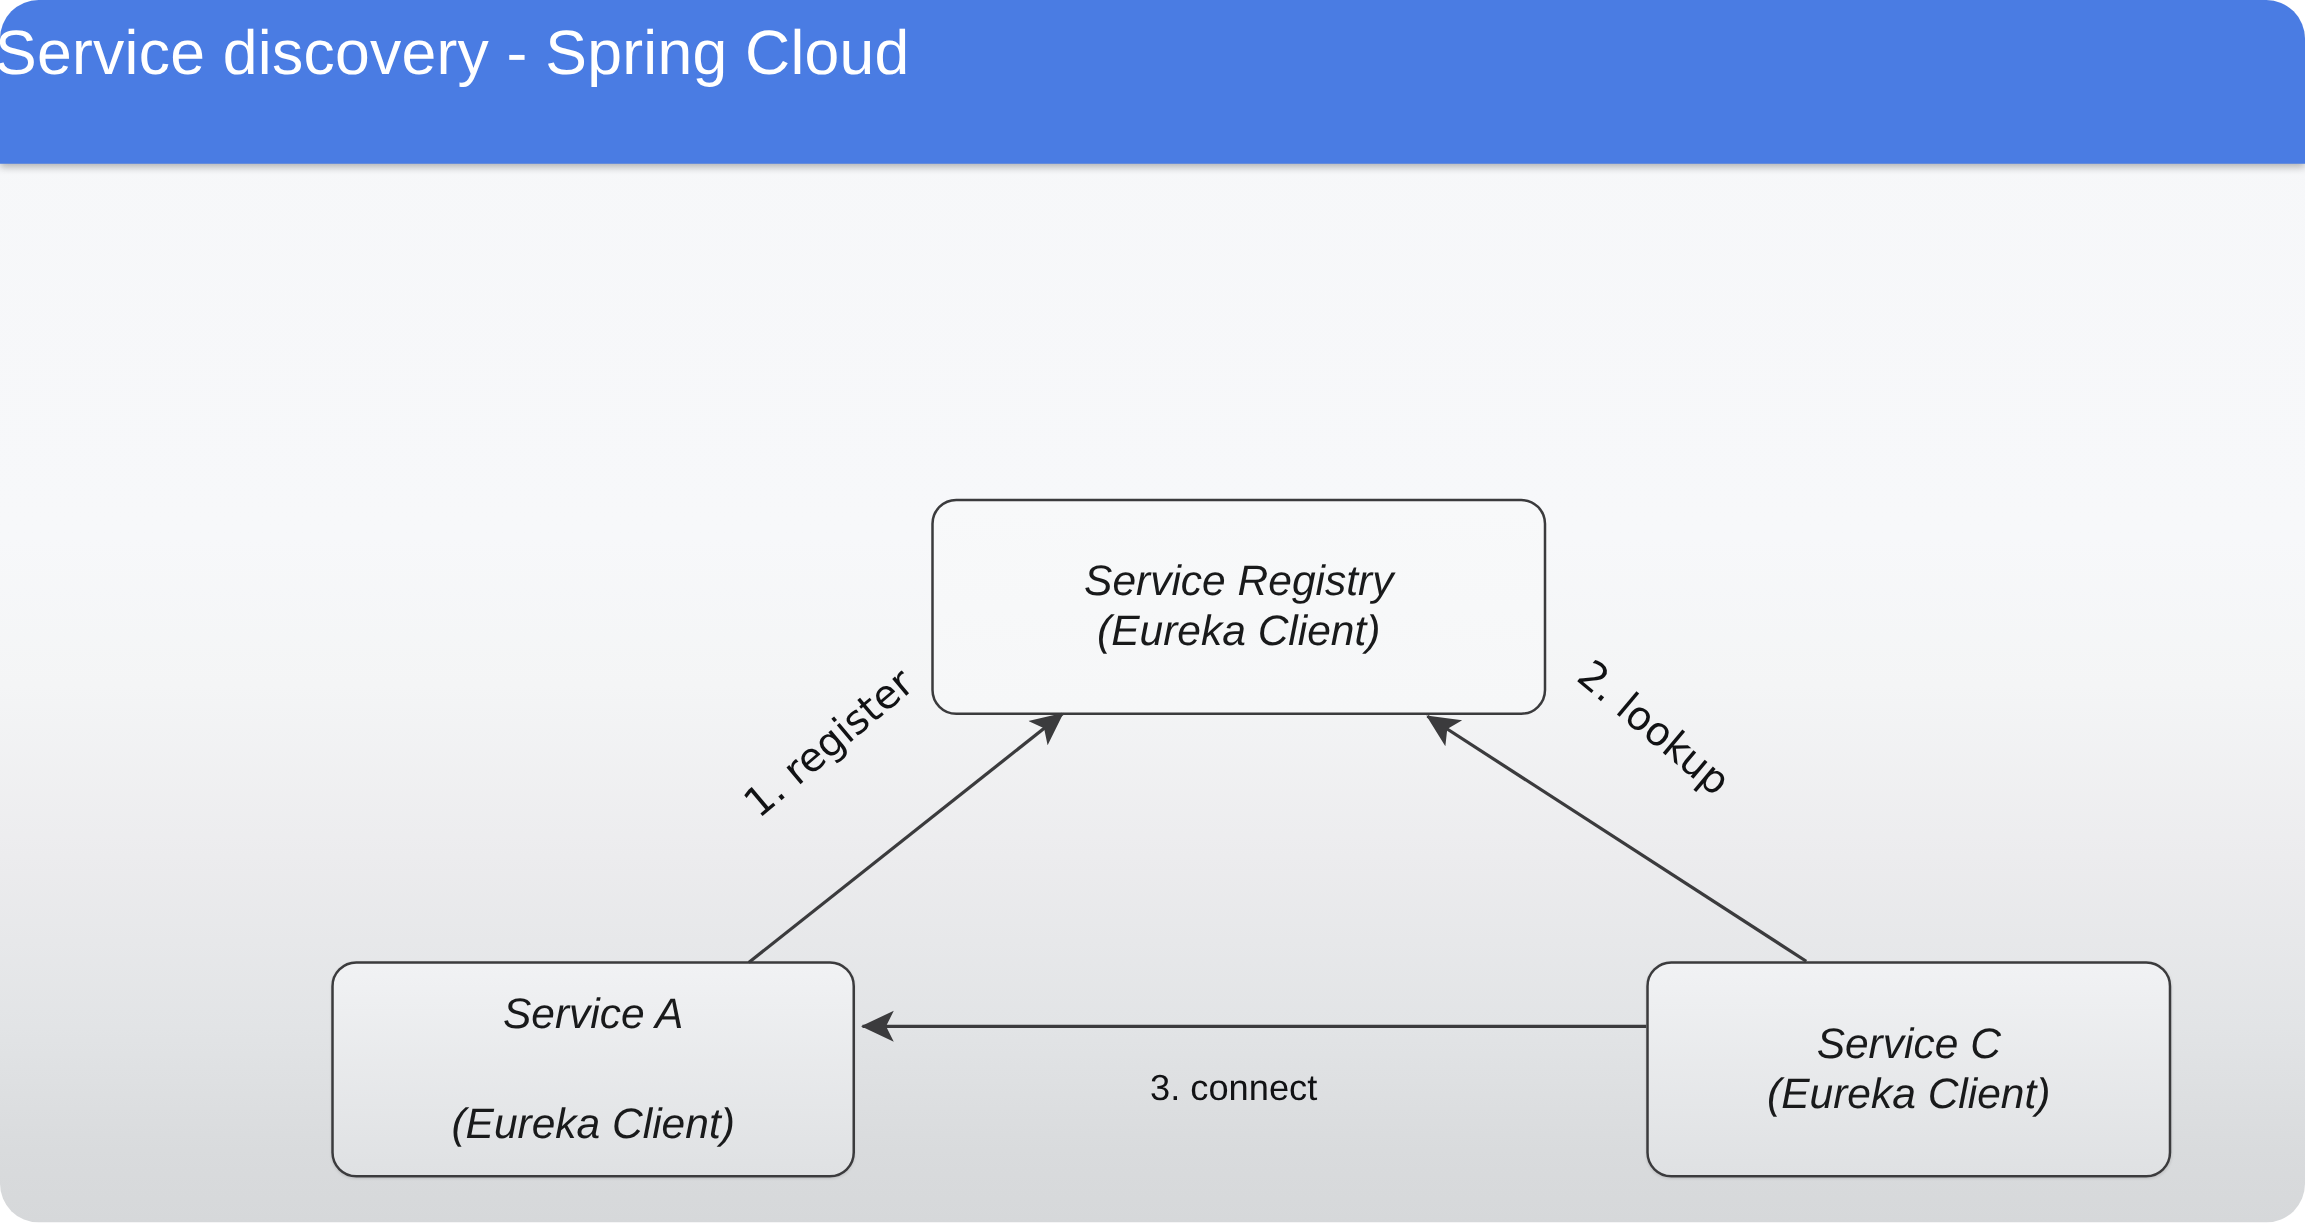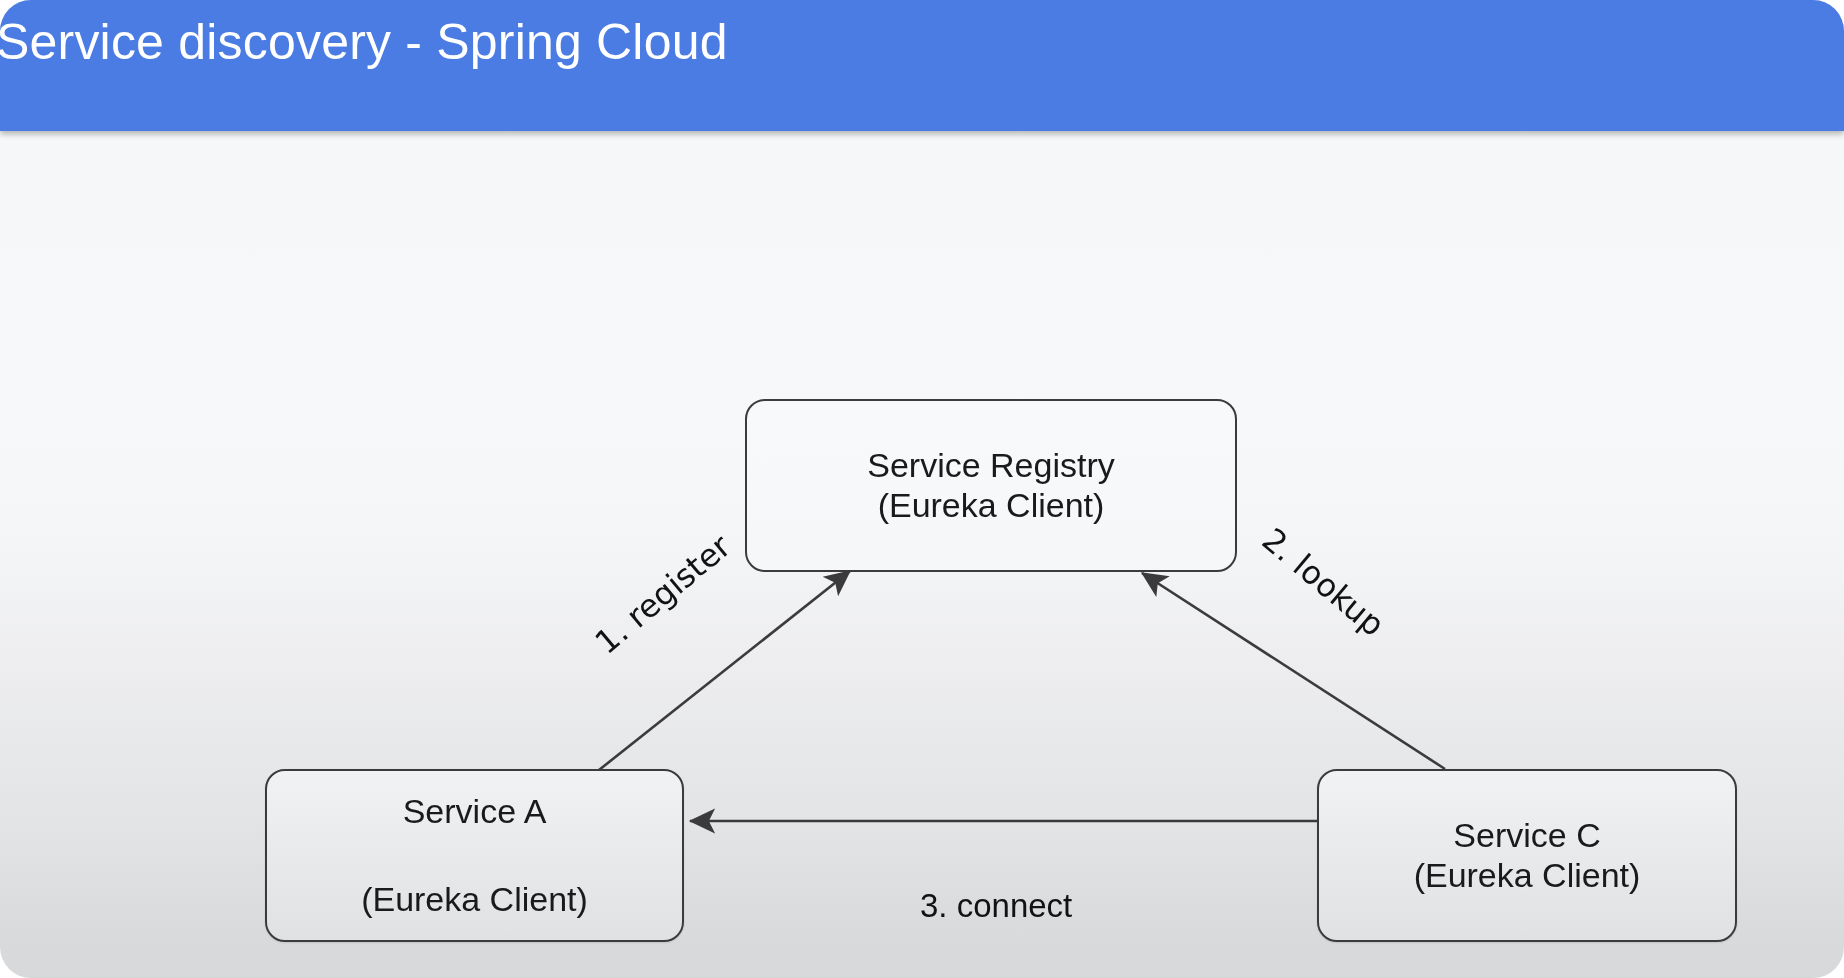--- a/index.html
+++ b/index.html
@@ -74,20 +74,21 @@
     align-items: center;
     justify-content: center;
     z-index: 3;
   }
   .node-line {
     color: #191a1b;
     font-size: 34px;
     line-height: 1.17;
     white-space: nowrap;
     text-align: center;
+    font-style: italic;
   }
 
   #node-registry {
     left: 745px;
     top: 399px;
     width: 492px;
     height: 173px;
     background: linear-gradient(180deg, #f8f9fa 0%, #f6f7f8 100%);
   }
   #node-service-a {
@@ -126,22 +127,22 @@
   #label-lookup {
     left: 1267px;
     top: 516px;
     font-family: "DejaVu Sans", sans-serif;
     font-size: 32px;
     transform: rotate(40deg);
     transform-origin: left center;
   }
   #label-connect {
     left: 920px;
-    top: 887px;
-    font-size: 33px;
+    top: 855px;
+    font-size: 29px;
   }
 </style>
 </head>
 <body>
 
 <div id="stage">
 
   <div id="banner">
     <div id="banner-title">Service discovery - Spring Cloud</div>
   </div>

